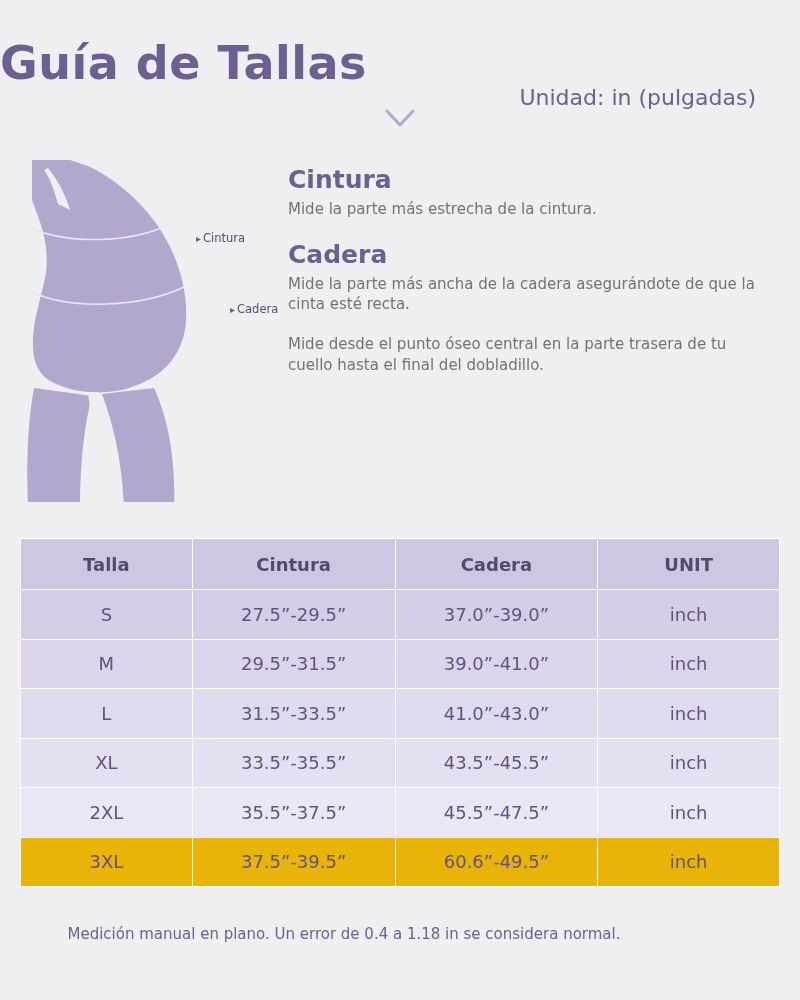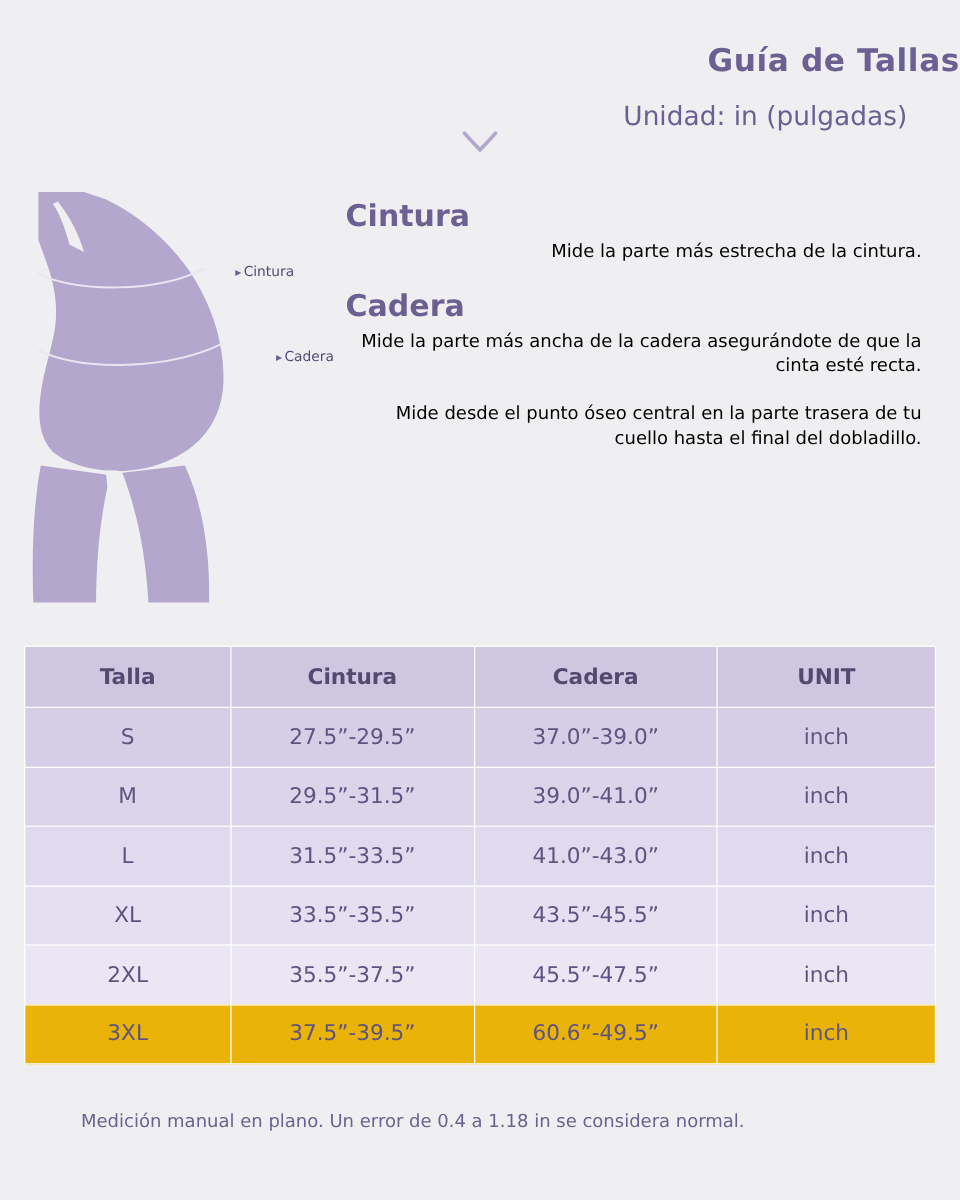--- a/index.html
+++ b/index.html
@@ -17,22 +17,22 @@
     height: 1000px;
     background: #efeff1;
   }
 
   
   .title {
     position: absolute;
     top: 36px;
     left: 0;
     width: 800px;
-    text-align: right;
-    font-size: 26px;
+    text-align: left;
+    font-size: 46px;
     font-weight: bold;
     letter-spacing: 0.5px;
     color: #6c5f91;
     font-family: "DejaVu Sans", sans-serif;
   }
   .unit {
     position: absolute;
     top: 85px;
     right: 44px;
     font-size: 22px;
@@ -55,20 +55,21 @@
     top: 152px;
     width: 250px;
     height: 350px;
   }
 
   .callout {
     position: absolute;
     font-size: 11.5px;
     color: #564a74;
     white-space: nowrap;
+    margin-top: 12px;
   }
   .callout .arrow { color: #6c5f91; font-size: 10px; margin-right: 2px; }
   .callout-cintura { left: 196px; top: 219px; }
   .callout-cadera  { left: 230px; top: 290px; }
 
   
   .defs {
     position: absolute;
     left: 288px;
     top: 166px;
@@ -77,24 +78,23 @@
   .def { margin-bottom: 22px; }
   .def-title {
     font-size: 25px;
     font-weight: bold;
     color: #6c5f91;
     line-height: 1.15;
     margin-bottom: 4px;
   }
   .def-text {
     font-size: 15px;
-    color: #000000;
+    color: #737373;
     line-height: 1.35;
     font-weight: normal;
-    text-align: right;
   }
   .def:nth-child(2) { margin-bottom: 20px; }
 
   
   .table-wrap {
     position: absolute;
     left: 20px;
     top: 538px;
     width: 640px;
   }

